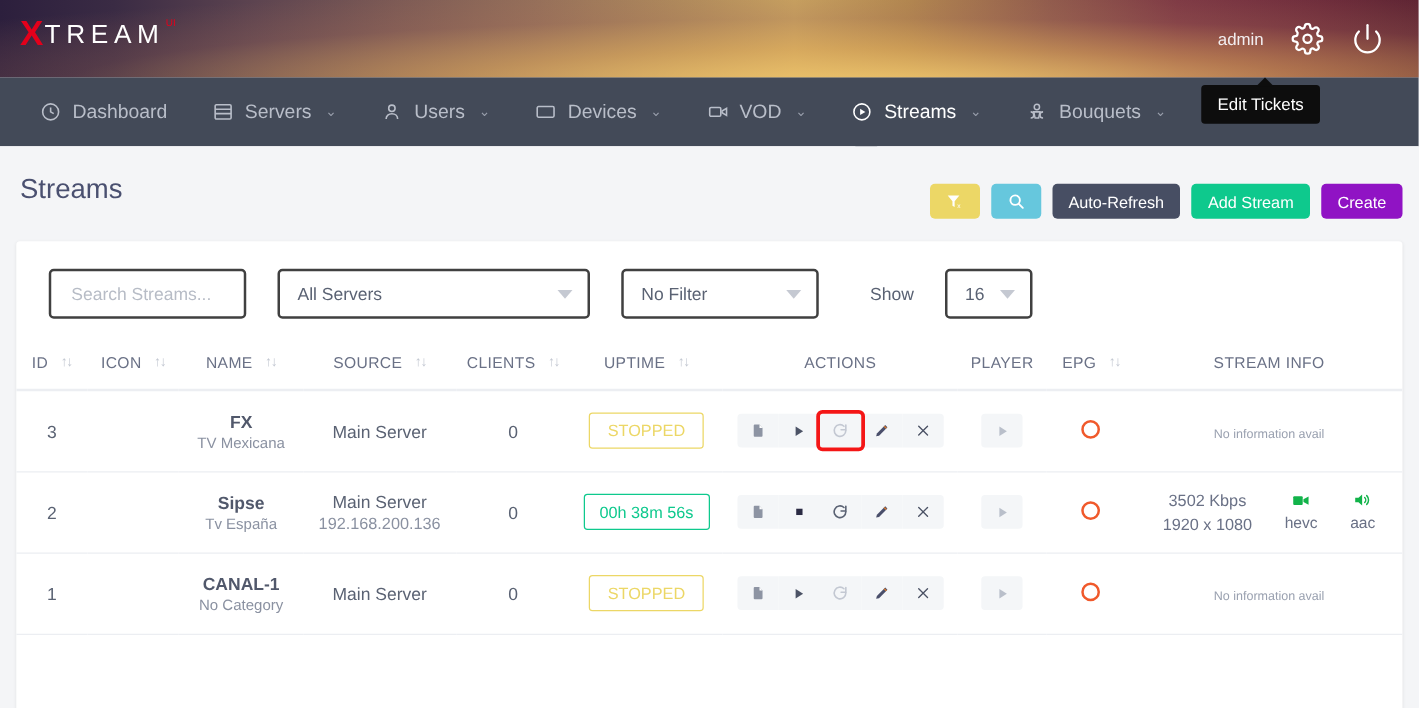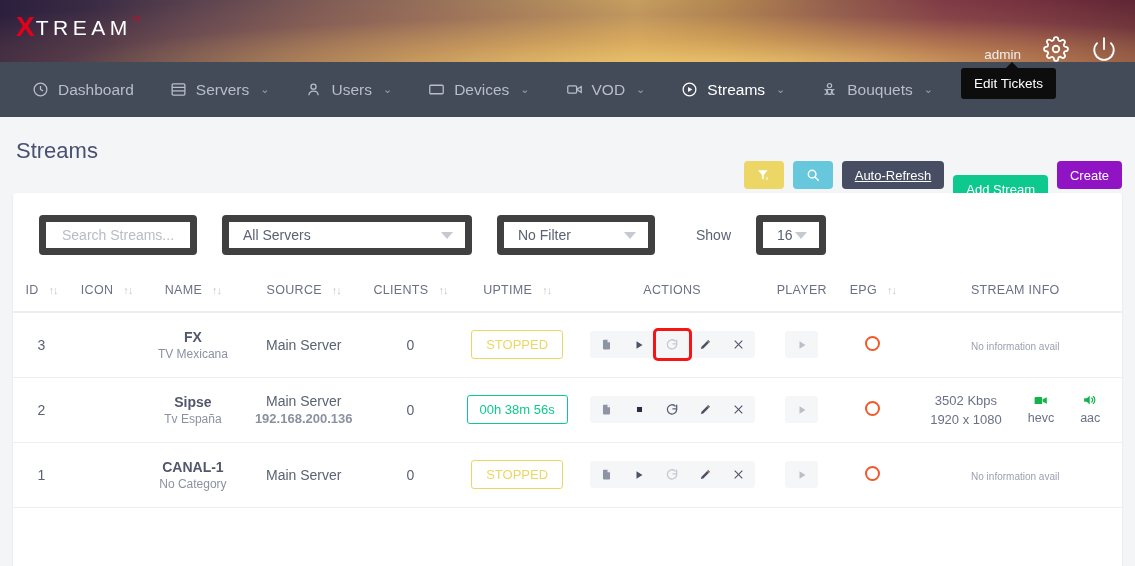--- a/index.html
+++ b/index.html
@@ -43,22 +43,22 @@
   }
   .logo .rest {
     color: #ffffff; font-size: 21px; line-height: 30px;
     letter-spacing: 4.5px; font-weight: 400; margin-left: 1px;
   }
   .logo .sup {
     color: #e3001b; font-size: 8px; line-height: 12px; margin-left: 1px;
   }
 
   .brand-right {
-    position: absolute; right: 18px; top: 0; height: 62px;
-    display: flex; align-items: flex-end; gap: 22px;
+    position: absolute; right: 28px; top: 0; height: 62px;
+    display: flex; align-items: center; gap: 22px;
   }
   .brand-right .admin-name {
     color: #f2eef0; font-size: 13.5px;
   }
   .icon-btn { display: flex; align-items: center; justify-content: center; cursor: pointer; }
 
   
   .navbar {
     position: relative;
     height: 55px;
@@ -127,43 +127,43 @@
     border: none; border-radius: 4px; cursor: pointer;
     color: #fff; font-size: 13px;
     font-family: "Liberation Sans", sans-serif;
     height: 28px;
     display: flex; align-items: center; justify-content: center;
   }
   .tb-icon { width: 40px; }
   .tb-text { padding: 0 13px; }
   .tb-yellow { background: #ecd766; }
   .tb-cyan   { background: #66c7dd; }
-  .tb-dark   { background: #474e63; text-decoration: underline; }
-  .tb-green  { background: #0ec98d; margin-top: 28px; }
+  .tb-dark   { background: #474e63; }
+  .tb-green  { background: #0ec98d; }
   .tb-purple { background: #9013c4; }
 
   
   .card {
     position: absolute;
     left: 13px; right: 13px; top: 193px; bottom: -40px;
     background: #ffffff;
     border-radius: 3px;
     box-shadow: 0 1px 3px rgba(0,0,0,0.08);
     overflow: hidden;
   }
 
   
   .filterrow {
     display: flex; align-items: center;
     padding: 22px 0 16px 26px;
     gap: 25px;
   }
   .field {
     position: relative;
-    border: 7px solid #404040;
+    border: 2px solid #404040;
     border-radius: 4px;
     height: 40px;
     display: flex; align-items: center;
     padding: 12px 14px;
     font-size: 14px;
     color: #5a6273;
     background: #fff;
     cursor: pointer;
   }
   .field.search { width: 158px; cursor: text; }
@@ -229,21 +229,21 @@
   .col-uptime  { width: 120px; }
   .col-actions { width: 185px; }
   .col-player  { width: 70px; }
   .col-epg     { width: 70px; }
   .col-info    { width: 210px; }
 
   .name-cell { text-align: left; padding-left: 0; }
   .name-main { font-size: 14px; font-weight: bold; color: #51586b; line-height: 18px; }
   .name-sub  { font-size: 12px; color: #8a91a1; line-height: 16px; }
   .src-main  { font-size: 14px; color: #5a6273; line-height: 18px; }
-  .src-sub   { font-size: 13px; color: #8a91a1; line-height: 17px; font-weight: bold; }
+  .src-sub   { font-size: 13px; color: #8a91a1; line-height: 17px; }
 
   .badge {
     display: inline-block;
     border-radius: 3px;
     font-size: 13px;
     padding: 6px 12px;
     min-width: 92px;
     background: #fff;
   }
   .badge.stopped { border: 1px solid #ecd766; color: #ecd766; }

